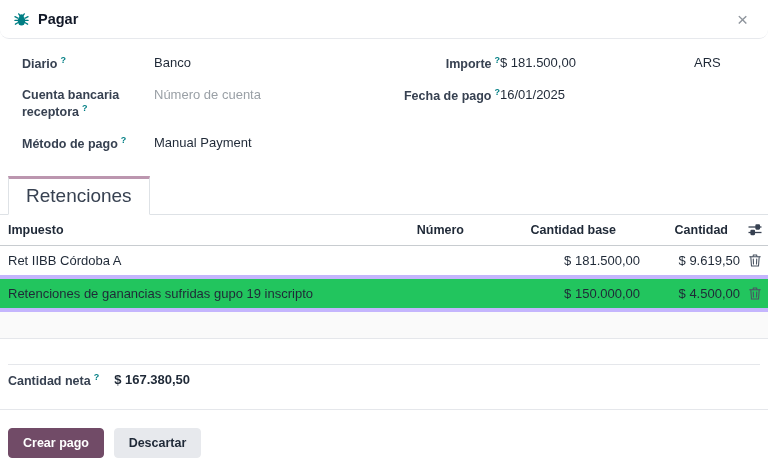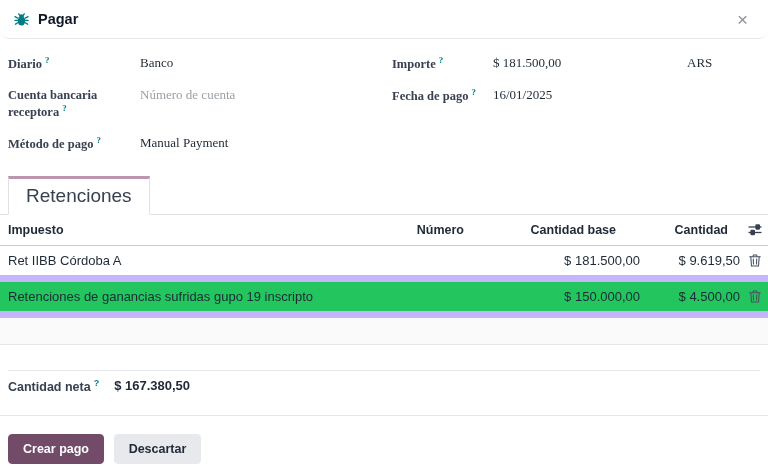--- a/index.html
+++ b/index.html
@@ -8,44 +8,44 @@
 
   
   .dlg-header { display:flex; align-items:center; height:39px; padding:0 14px;
     border-bottom:1px solid #e7e9ed;border-radius:9px; }
   .dlg-title { font-size:14.5px; font-weight:700; color:#111827; margin-left:9px; }
   .bug-icon svg { display:block; }
   .close-btn { margin-left:auto; font-size:19px; color:#8f959d; cursor:pointer;
     line-height:1; padding:2px 6px; font-weight:400; }
 
   
-  .form-area { display:flex; padding:14px 0 4px 0;font-family:Liberation Serif, serif; }
+  .form-area { display:flex; padding:14px 0 4px 14px; }
   .form-col { width:50%; padding:0 10px 0 8px; }
   .field-row { display:flex; align-items:flex-start; margin-bottom:12px; min-height:20px; }
   .form-col.left .field-label { width:132px; }
-  .form-col.right .field-label { width:101px; }
+  .form-col.right .field-label { width:101px;text-align:right; }
   .field-label { font-weight:600; color:#374151; font-size:12.5px; line-height:1.3;
     padding-top:2px; flex-shrink:0; }
   sup.help { color:#017e84; font-size:9px; font-weight:700; margin-left:3px; }
   .field-value { color:#1f2937; padding-top:2px; }
   .placeholder { color:#9aa0a6; }
   .currency { margin-left:58px; padding-top:2px; }
   .amount-value { width:136px; }
 
   
   .tab-bar { border-bottom:1px solid #dee2e6; padding-left:8px; margin-top:6px; }
   .tab { display:inline-block; position:relative; bottom:-1px; background:#fff;
     border:1px solid #dee2e6; border-bottom-color:#fff; border-top:3px solid #bc96af;
     padding:6px 17px 7px; color:#374151; font-size:19px; cursor:pointer; }
 
   
   .tbl-header { display:flex; align-items:center; padding:8px 4px 8px 8px;
     font-weight:700; font-size:12.5px; color:#1f2937; border-bottom:1px solid #c8ccd0;gap:12px; }
   .tbl-row { display:flex; align-items:center; padding:7px 4px 7px 8px;
-    border-bottom:7px solid #c4b5fd; }
+    border-bottom:4px solid #c4b5fd; }
   .tbl-row.striped { background:#22c55e; }
   .col-name { flex:1; text-align:left; padding-right:6px; }
   .col-numero { width:140px; text-align:right; }
   .col-base { width:140px; text-align:right; }
   .col-cantidad { width:100px; text-align:right; }
   .col-action { width:18px; margin-left:6px; display:flex; justify-content:center; align-items:center; }
   .add-line-row { padding:9px 8px 10px; border-bottom:1px solid #e9ecef; }
   .add-line { color:#017e84; cursor:pointer; }
   .tbl-footer-band { height:27px; background:#fafafa; border-bottom:1px solid #e5e7eb; }
   .trash-btn, .adjust-btn { cursor:pointer; display:flex; }

